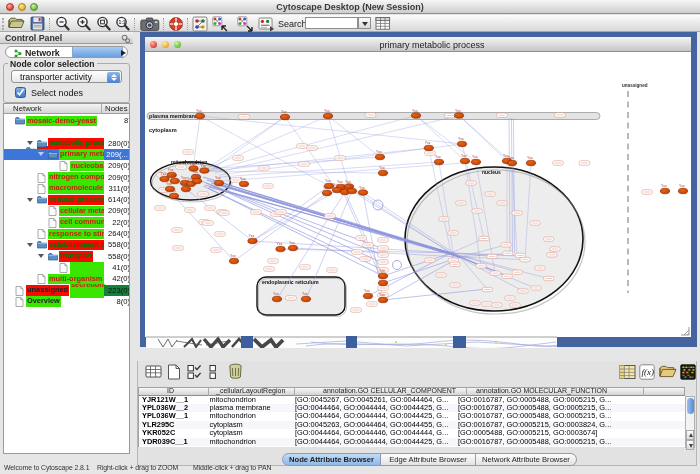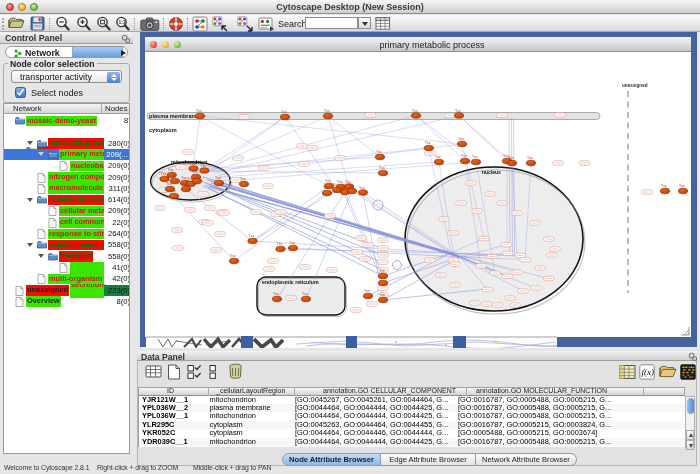--- a/index.html
+++ b/index.html
@@ -732,27 +732,20 @@
         <circle cx="420" cy="8" r="1"></circle>
         <circle cx="455" cy="9" r="1"></circle>
       </g>
       <rect x="95" y="0" width="12" height="14" fill="#3e5f9e"></rect>
       <rect x="200" y="0" width="11" height="14" fill="#3e5f9e"></rect>
       <rect x="307" y="0" width="13" height="14" fill="#3e5f9e"></rect>
     </svg>
   </div>
 
 <div class="abs" style="left:137px;top:351px;width:563px;height:115px;">
- <div class="abs" style="left:0;top:0;width:560px;height:10px;background:linear-gradient(#f2f2f2,#cfcfcf);border-bottom:1px solid #9e9e9e;">
-   <span style="position:absolute;left:4px;top:0.5px;font-size:8.6px;font-weight:bold;color:#333;">Data Panel</span>
-   <svg width="9" height="9" viewBox="0 0 10 10" style="position:absolute;left:551px;top:1px">
-        <circle cx="4" cy="4" r="2.6" fill="none" stroke="#777" stroke-width="1.2"></circle>
-        <circle cx="7.4" cy="7.4" r="2.2" fill="none" stroke="#777" stroke-width="1.2"></circle>
-      </svg>
- </div>
  <div class="abs" style="left:0;top:10px;width:560px;height:105px;background:#e2e2e2;border:1px solid #b5b5b5;border-top:none;">
 
    <div class="abs" style="left:7px;top:3px;"><svg width="17" height="15" viewBox="0 0 17 15">
           <rect x="1" y="2" width="15" height="11" rx="1" fill="#fff" stroke="#555" stroke-width="1"></rect>
           <path d="M1 5.5 L16 5.5 M1 8.8 L16 8.8 M5.5 2 L5.5 13 M10.5 2 L10.5 13" stroke="#555" stroke-width="0.8"></path>
         </svg></div>
    <div class="abs" style="left:29px;top:3px;"><svg width="14" height="16" viewBox="0 0 14 16">
           <path d="M1.5 1 L9 1 L12.5 4.5 L12.5 15 L1.5 15 Z" fill="#fff" stroke="#555" stroke-width="1"></path>
           <path d="M9 1 L9 4.5 L12.5 4.5" fill="none" stroke="#555" stroke-width="1"></path>
         </svg></div>

